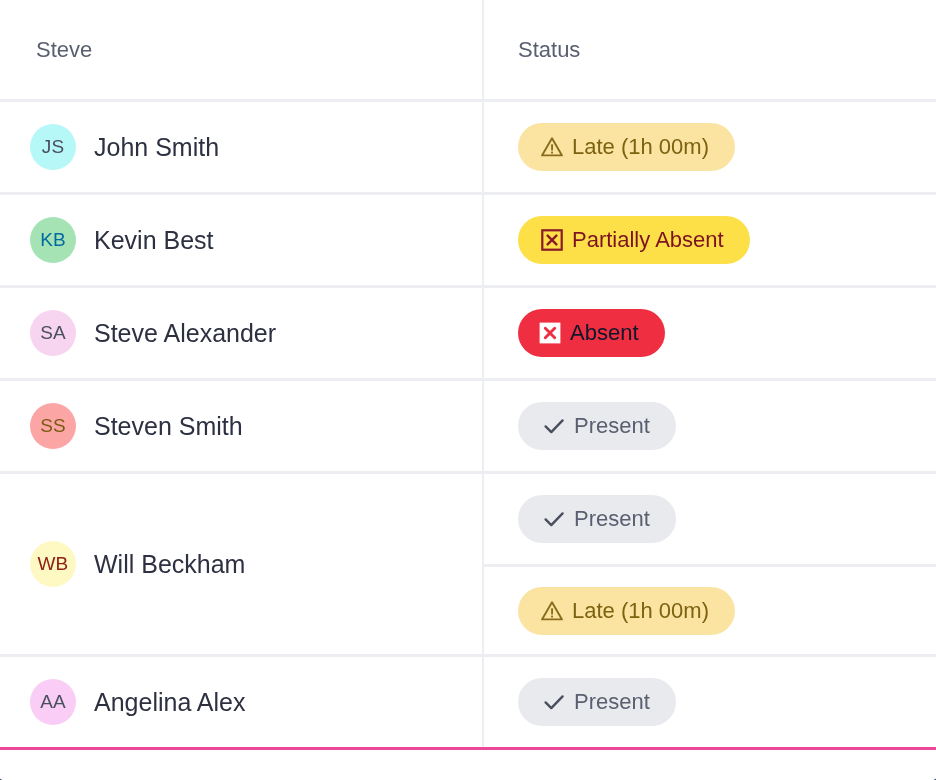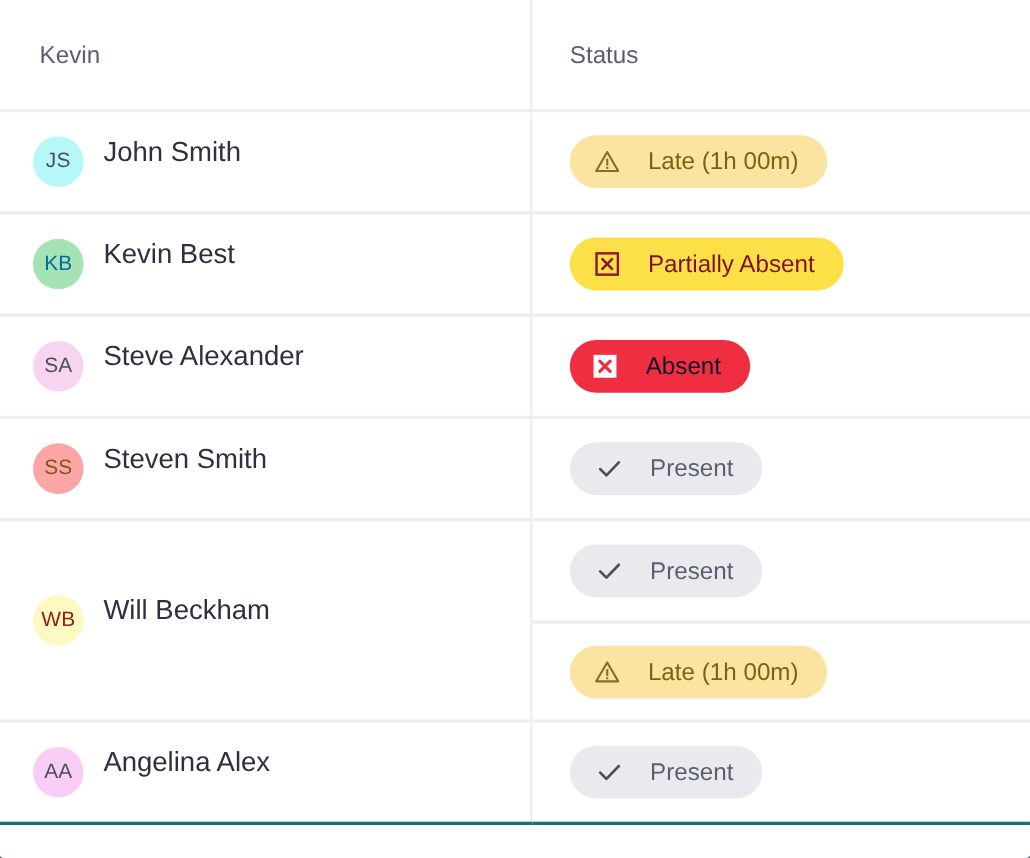--- a/index.html
+++ b/index.html
@@ -60,35 +60,35 @@
   th.col-user   { padding-left: 36px; border-right: 2px solid #edeef1; }
   th.col-status { padding-left: 34px; }
 
   
   tbody tr { background: #ffffff; }
   tbody td {
     padding: 0;
     vertical-align: middle;
     border-bottom: 3px solid #edeef1;
   }
-  tbody tr:last-child td { border-bottom: 3px solid #0f766e; }
+  tbody tr:last-child td { border-bottom: 3px solid #ec4899; }
 
   td.user-cell {
     border-right: 2px solid #edeef1;
     padding-left: 30px;
     height: 90px;
   }
   td.status-cell {
     padding-left: 34px;
     height: 90px;
   }
 
   .user-inner {
     display: flex;
-    align-items: flex-start;
+    align-items: center;
     gap: 18px;
   }
 
   .avatar {
     width: 46px;
     height: 46px;
     min-width: 46px;
     border-radius: 50%;
     display: flex;
     align-items: center;
@@ -102,21 +102,21 @@
     font-size: 25px;
     color: #2c3040;
     font-weight: 400;
     white-space: nowrap;
   }
 
   
   .badge {
     display: inline-flex;
     align-items: center;
-    gap: 25px;
+    gap: 8px;
     height: 48px;
     padding: 0 26px 0 22px;
     border-radius: 24px;
     font-size: 22px;
     font-weight: 400;
     white-space: nowrap;
     box-sizing: border-box;
   }
   .badge .badge-icon {
     display: flex;
@@ -147,21 +147,21 @@
 </style>
 </head>
 <body>
 
 <div class="card-shell"></div>
 
 <div class="table-wrap">
   <table class="attendance-table">
     <thead>
       <tr>
-        <th class="col-user">Kevin</th>
+        <th class="col-user">Steve</th>
         <th class="col-status">Status</th>
       </tr>
     </thead>
     <tbody id="table-body">
         <tr>
           <td class="user-cell">
             <div class="user-inner">
               <span class="avatar" style="background: rgb(182, 247, 247); color: rgb(74, 79, 94);">JS</span>
               <span class="user-name">John Smith</span>
             </div>

